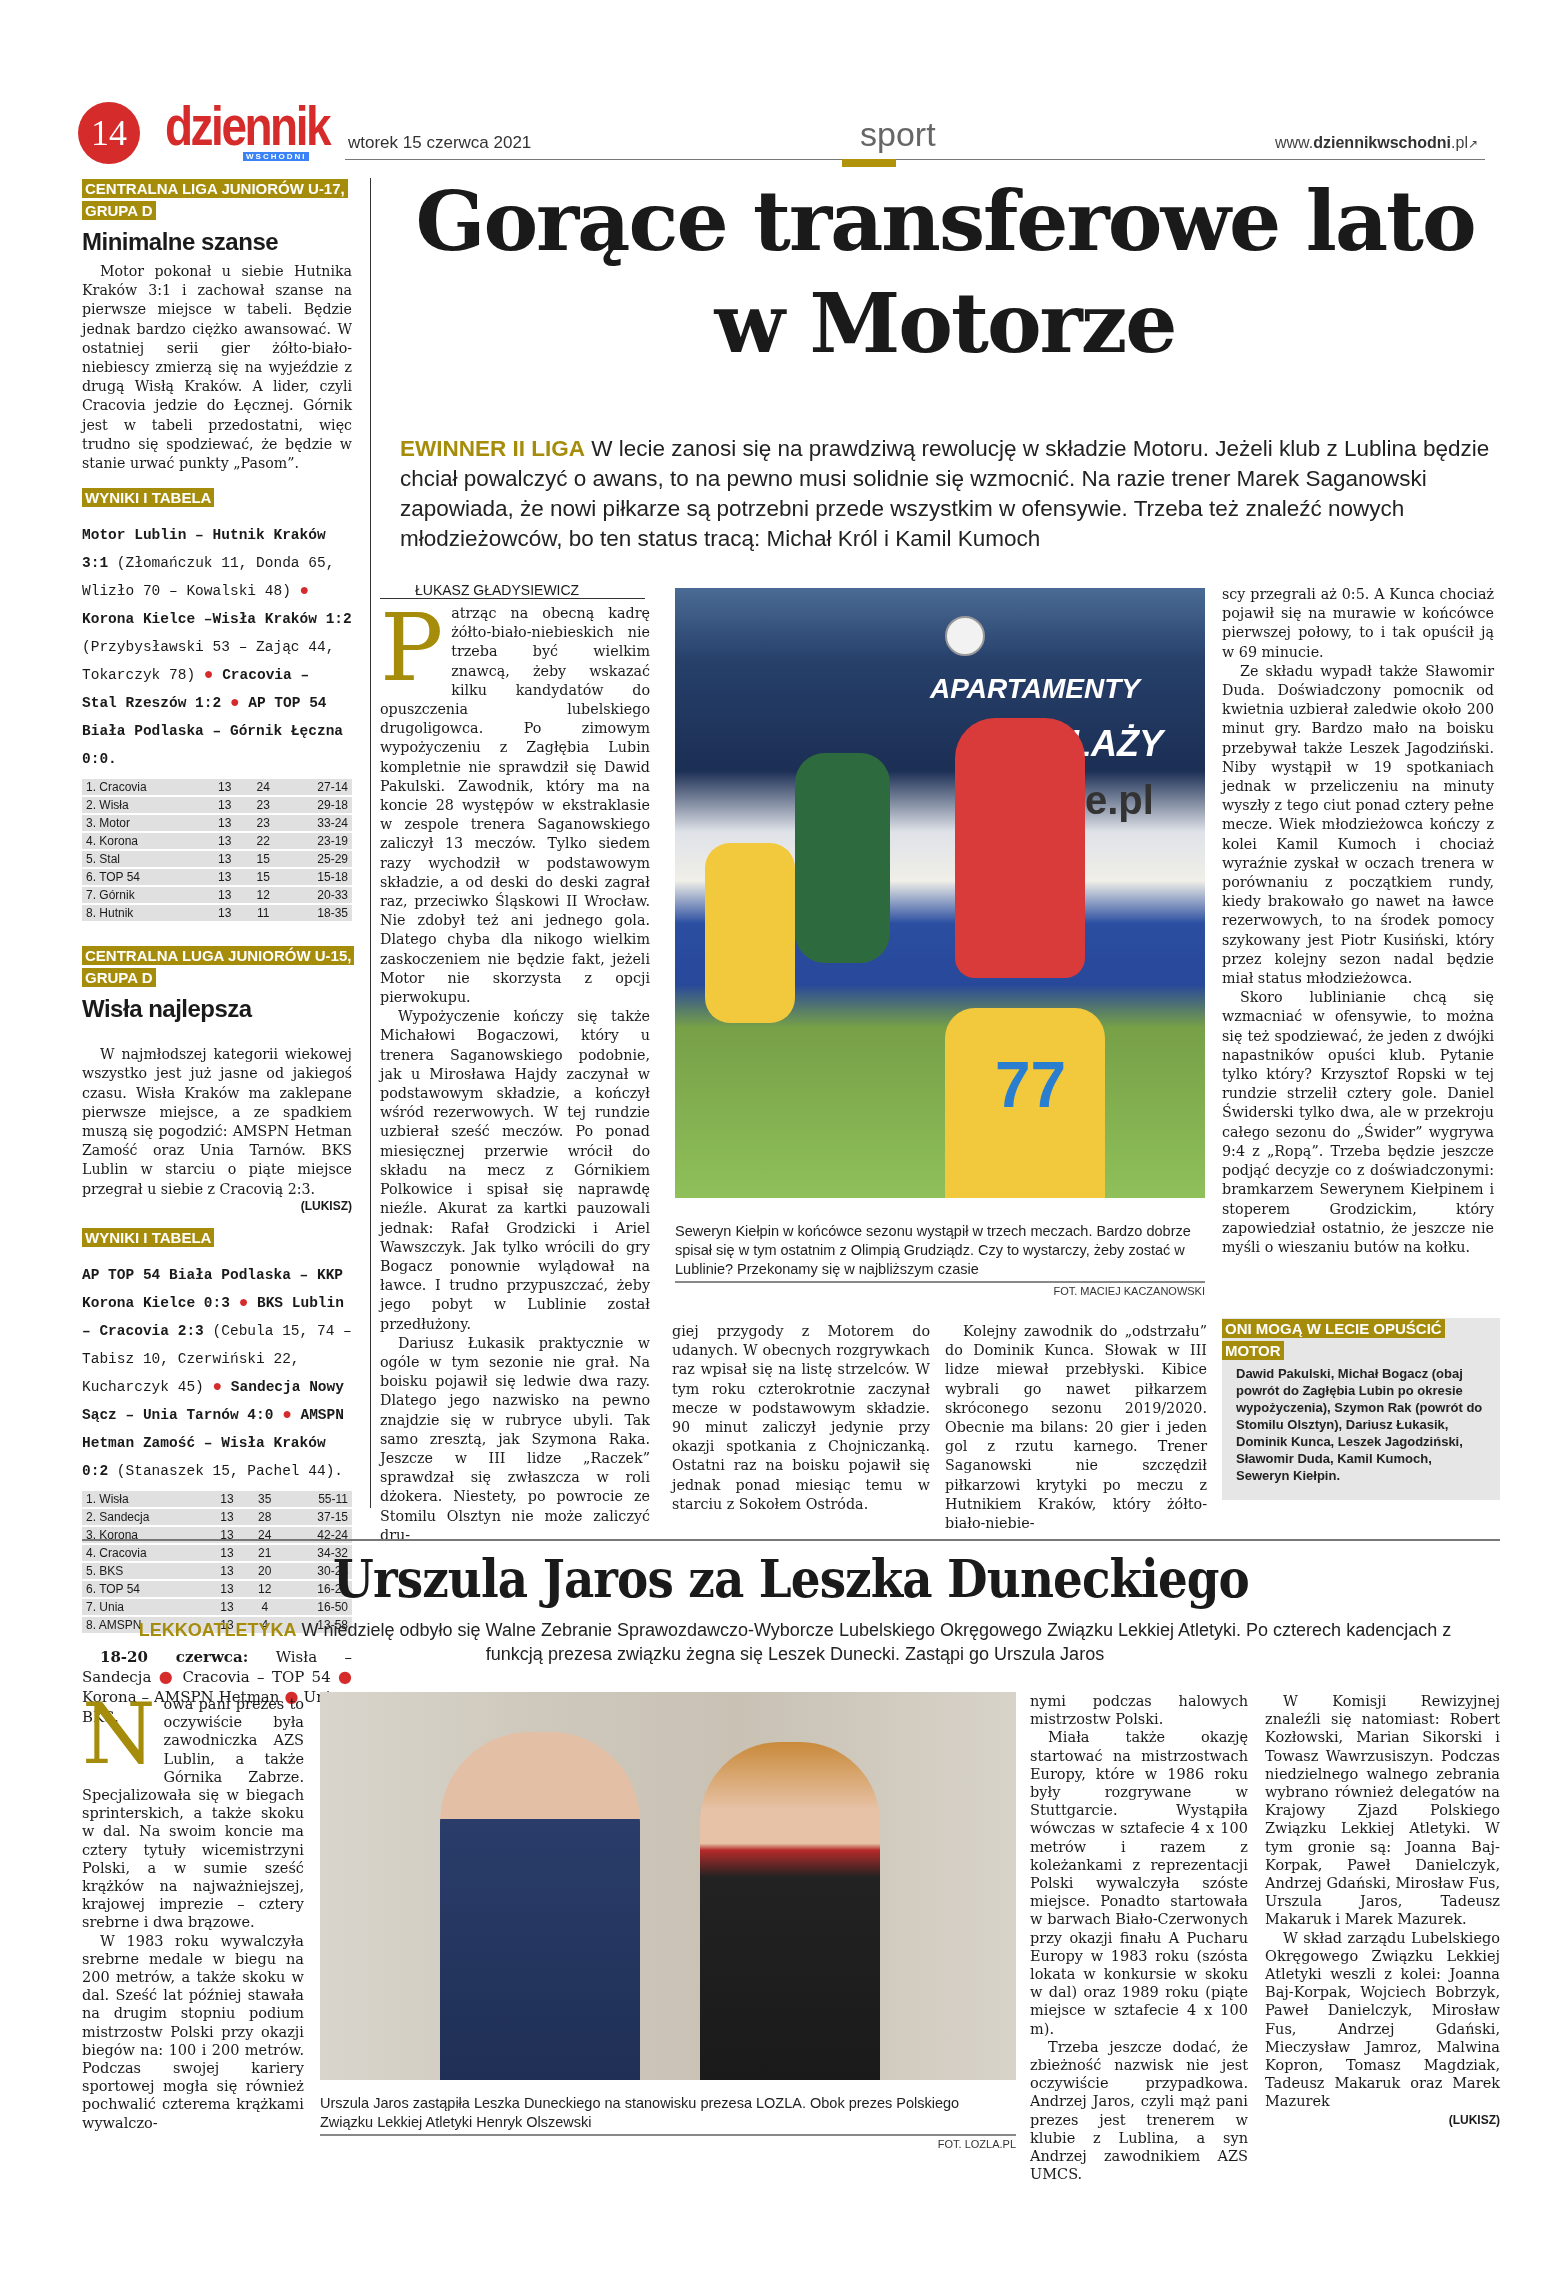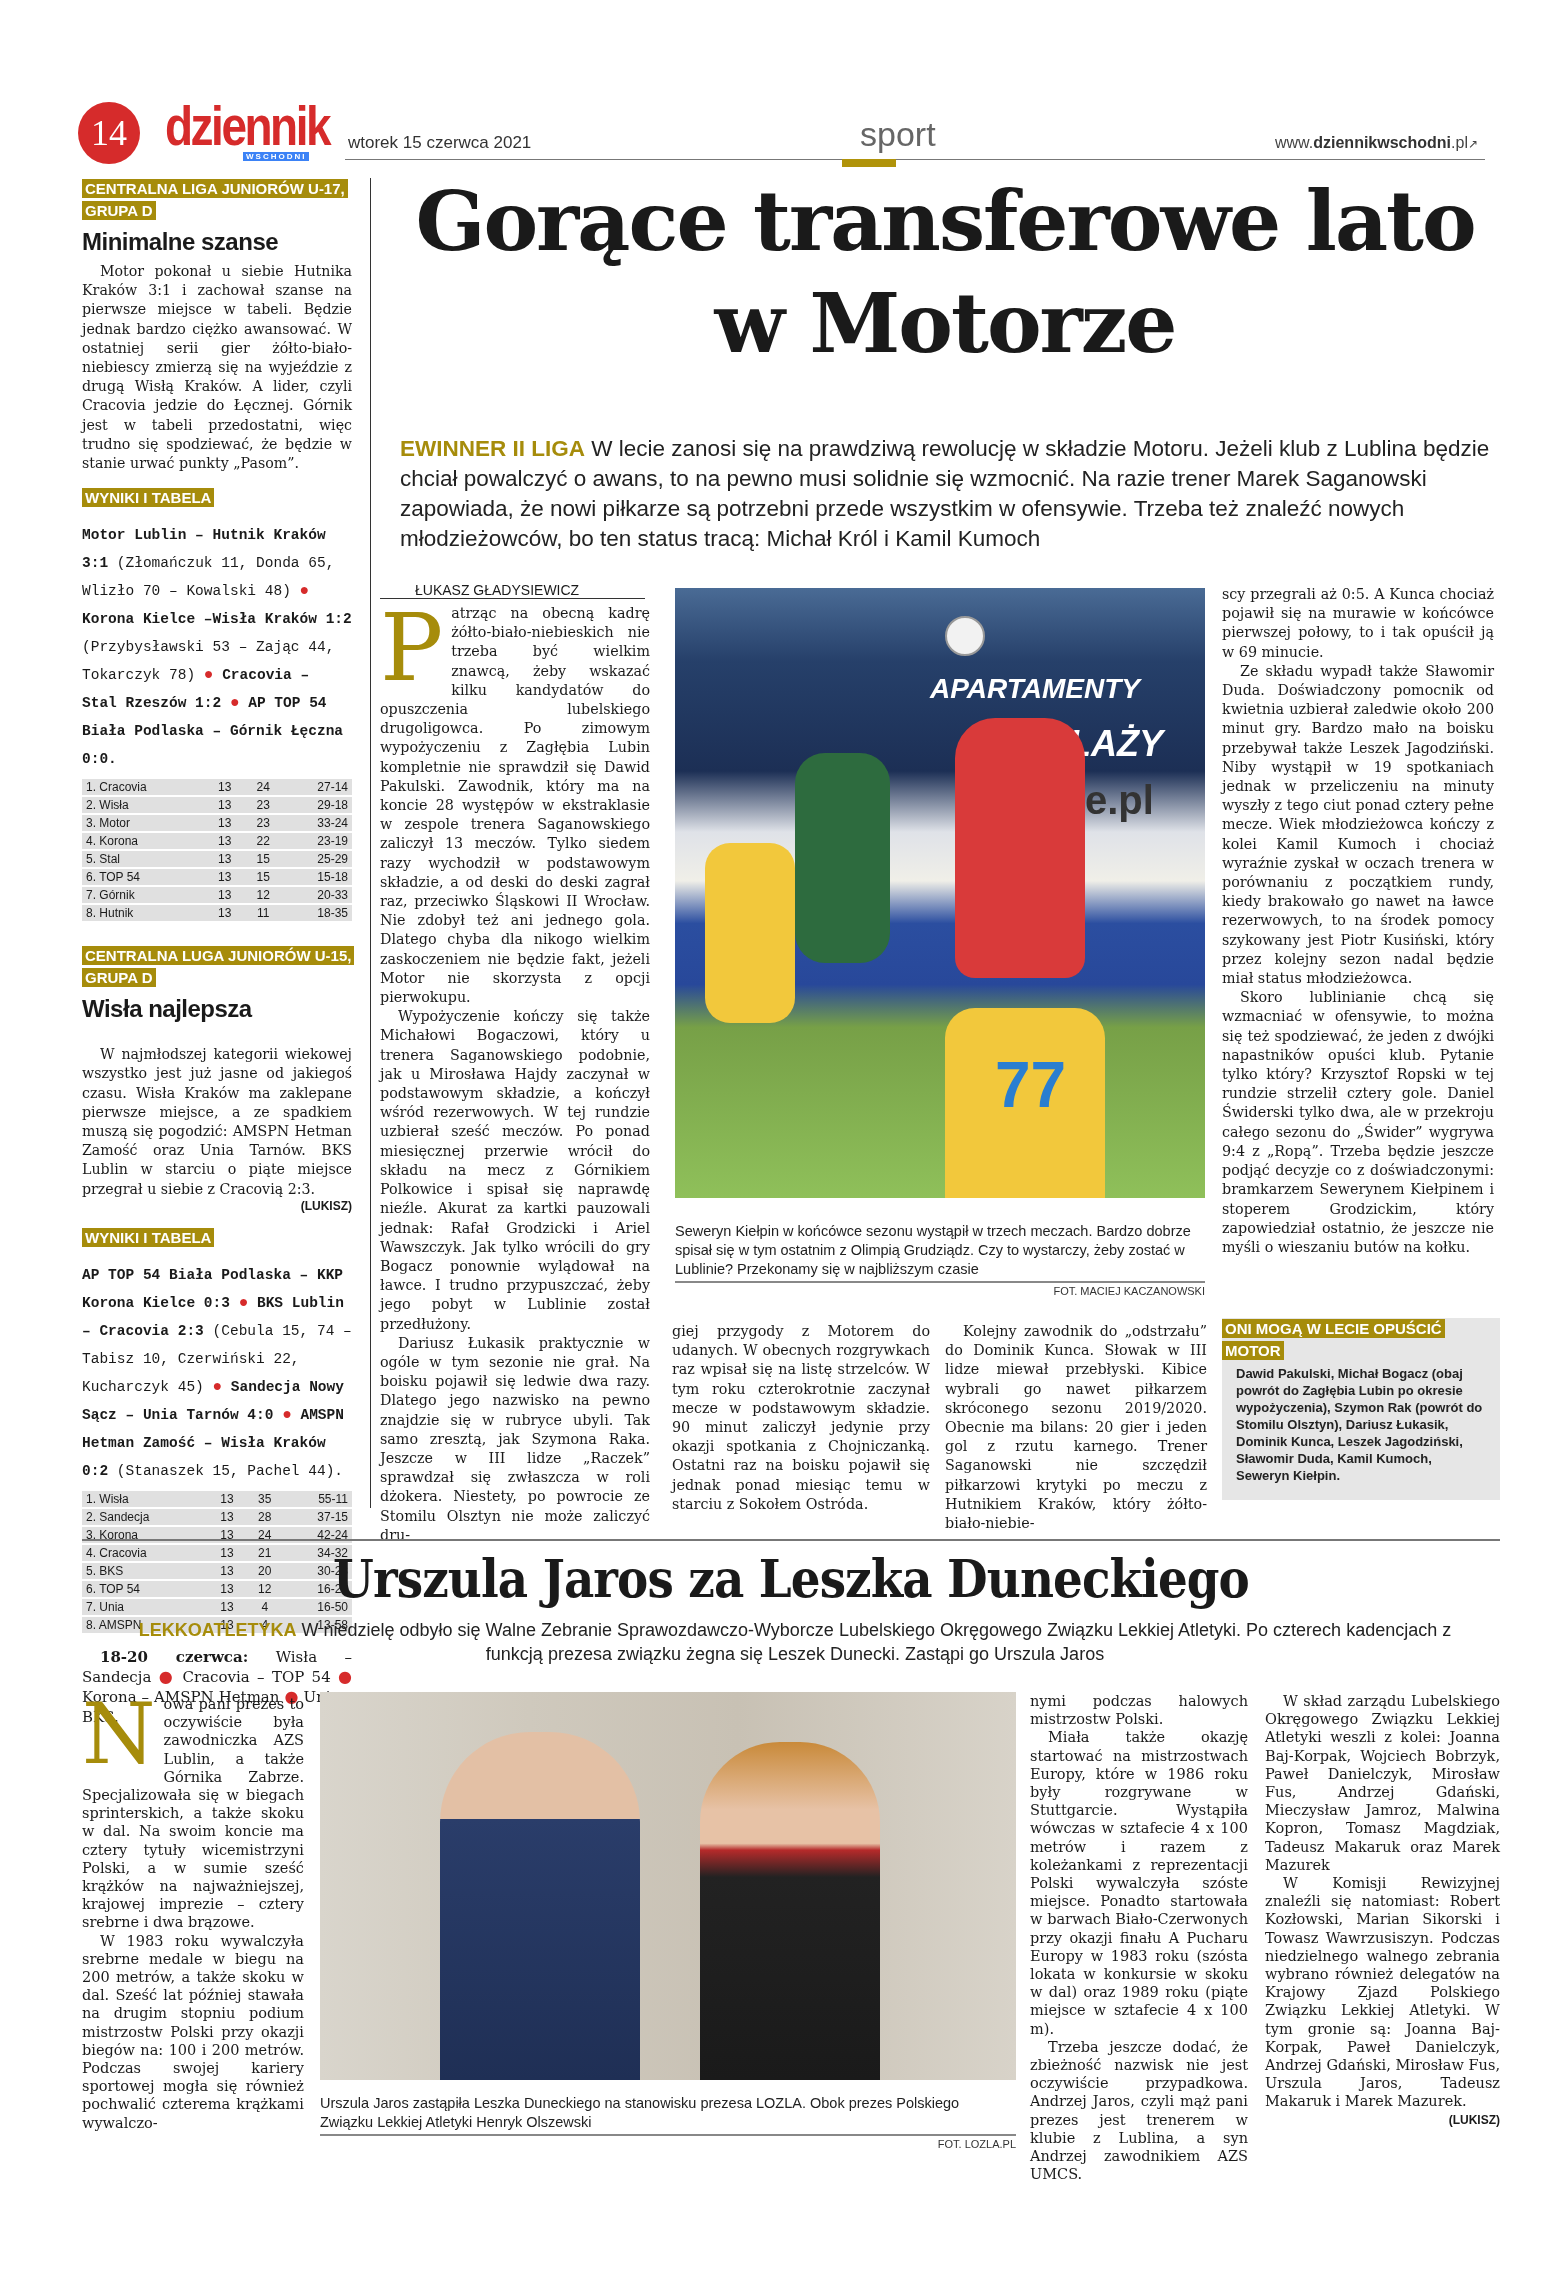--- a/index.html
+++ b/index.html
@@ -272,16 +272,16 @@
   <div class="caption">Urszula Jaros zastąpiła Leszka Duneckiego na stanowisku prezesa LOZLA. Obok prezes Polskiego Związku Lekkiej Atletyki Henryk Olszewski</div>
   <div class="credit">FOT. LOZLA.PL</div>
 </div>
 
 <div class="abs col2 body2" style="left:1030px; top:1692px; width:218px;">
   <div>nymi podczas halowych mistrzostw Polski.</div>
   <p>Miała także okazję startować na mistrzostwach Europy, które w 1986 roku były rozgrywane w Stuttgarcie. Wystąpiła wówczas w sztafecie 4 x 100 metrów i razem z koleżankami z reprezentacji Polski wywalczyła szóste miejsce. Ponadto startowała w barwach Biało-Czerwonych przy okazji finału A Pucharu Europy w 1983 roku (szósta lokata w konkursie w skoku w dal) oraz 1989 roku (piąte miejsce w sztafecie 4 x 100 m).</p>
   <p>Trzeba jeszcze dodać, że zbieżność nazwisk nie jest oczywiście przypadkowa. Andrzej Jaros, czyli mąż pani prezes jest trenerem w klubie z Lublina, a syn Andrzej zawodnikiem AZS UMCS.</p>
 </div>
 <div class="abs col2 body2" style="left:1265px; top:1692px; width:235px;">
+  <p>W Komisji Rewizyjnej znaleźli się natomiast: Robert Kozłowski, Marian Sikorski i Towasz Wawrzusiszyn. Podczas niedzielnego walnego zebrania wybrano również delegatów na Krajowy Zjazd Polskiego Związku Lekkiej Atletyki. W tym gronie są: Joanna Baj-Korpak, Paweł Danielczyk, Andrzej Gdański, Mirosław Fus, Urszula Jaros, Tadeusz Makaruk i Marek Mazurek.</p>
   <p>W skład zarządu Lubelskiego Okręgowego Związku Lekkiej Atletyki weszli z kolei: Joanna Baj-Korpak, Wojciech Bobrzyk, Paweł Danielczyk, Mirosław Fus, Andrzej Gdański, Mieczysław Jamroz, Malwina Kopron, Tomasz Magdziak, Tadeusz Makaruk oraz Marek Mazurek</p>
-  <p>W Komisji Rewizyjnej znaleźli się natomiast: Robert Kozłowski, Marian Sikorski i Towasz Wawrzusiszyn. Podczas niedzielnego walnego zebrania wybrano również delegatów na Krajowy Zjazd Polskiego Związku Lekkiej Atletyki. W tym gronie są: Joanna Baj-Korpak, Paweł Danielczyk, Andrzej Gdański, Mirosław Fus, Urszula Jaros, Tadeusz Makaruk i Marek Mazurek.</p>
   <div class="sign">(LUKISZ)</div>
 </div>
 
 </body></html>

